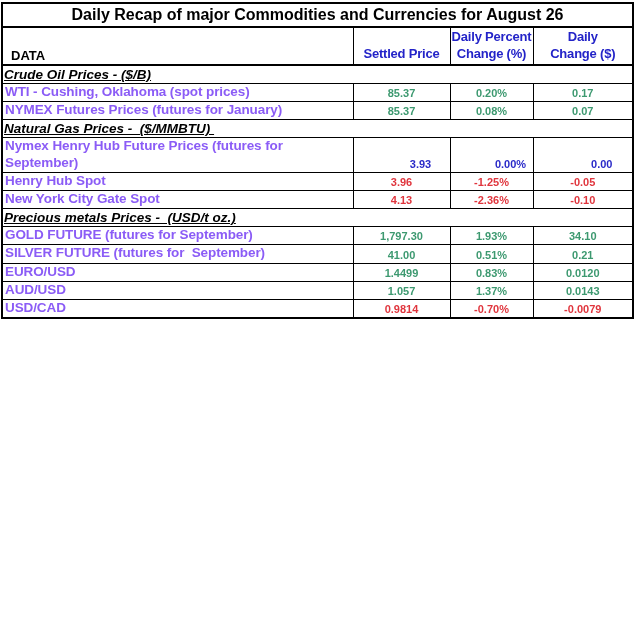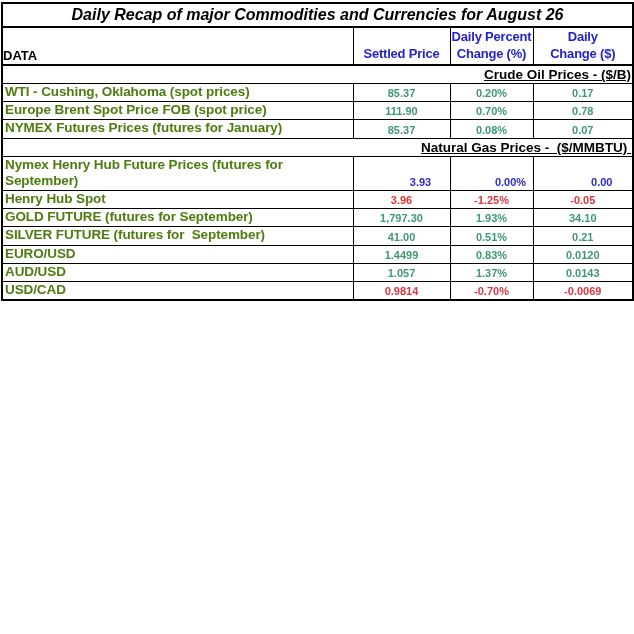--- a/index.html
+++ b/index.html
@@ -18,56 +18,56 @@
     border: 2px solid #000;
   }
   td { border: 1px solid #000; overflow: hidden; }
 
   .title-row td {
     border-bottom-width: 2px;
     height: 20px;
     text-align: center;
     vertical-align: middle;
     font-weight: bold;
-    font-style: italic;
     font-size: 16px;
     color: #000;
   }
   .header-row td {
     border-bottom-width: 2px;
     height: 35px;
     vertical-align: bottom;
     font-weight: bold;
     font-size: 13px;
     padding: 0 0 1px 0;
   }
-  .header-row td.h-data { text-align: left; padding-left: 0; color: #000; }
+  .header-row td.h-data { text-align: left; padding-left: 8px; color: #000; }
   .header-row td.h-blue {
     color: var(--header, #2323c8);
     text-align: center;
     white-space: pre-line;
     line-height: 1.3;
     letter-spacing: -0.2px;
   }
   .section-row td {
     height: 14px;
-    text-align: right;
+    text-align: left;
     vertical-align: middle;
     font-weight: bold;
+    font-style: italic;
     font-size: 13.5px;
     color: #000;
   }
   .section-row span { text-decoration: underline; white-space: pre; }
 
   tr.data { height: 15px; }
   tr.tall { height: 32px; }
   td.label {
     font-weight: bold;
     font-size: 13.5px;
-    color: #4d7c0f;
+    color: #8b5cf6;
     text-align: left;
     vertical-align: bottom;
     padding: 0 2px 1px 2px;
     white-space: pre-wrap;
     line-height: 1.2;
     letter-spacing: -0.1px;
   }
   td.val {
     text-align: center;
     vertical-align: bottom;
@@ -108,26 +108,20 @@
     <tr class="section-row">
       <td colspan="4"><span>Crude Oil Prices - ($/B)</span></td>
     </tr>
     <tr class="data" data-trend="up">
       <td class="label">WTI - Cushing, Oklahoma (spot prices)</td>
       <td class="val">85.37</td>
       <td class="val">0.20%</td>
       <td class="val">0.17</td>
     </tr>
     <tr class="data" data-trend="up">
-      <td class="label">Europe Brent Spot Price FOB (spot price)</td>
-      <td class="val">111.90</td>
-      <td class="val">0.70%</td>
-      <td class="val">0.78</td>
-    </tr>
-    <tr class="data" data-trend="up">
       <td class="label">NYMEX Futures Prices (futures for January)</td>
       <td class="val">85.37</td>
       <td class="val">0.08%</td>
       <td class="val">0.07</td>
     </tr>
 
     <tr class="section-row">
       <td colspan="4"><span>Natural Gas Prices -  ($/MMBTU)&nbsp;</span></td>
     </tr>
     <tr class="data tall" data-trend="flat">
@@ -135,21 +129,30 @@
       <td class="val">3.93</td>
       <td class="val">0.00%</td>
       <td class="val">0.00</td>
     </tr>
     <tr class="data" data-trend="down">
       <td class="label">Henry Hub Spot</td>
       <td class="val">3.96</td>
       <td class="val">-1.25%</td>
       <td class="val">-0.05</td>
     </tr>
+    <tr class="data" data-trend="down">
+      <td class="label">New York City Gate Spot</td>
+      <td class="val">4.13</td>
+      <td class="val">-2.36%</td>
+      <td class="val">-0.10</td>
+    </tr>
 
+    <tr class="section-row">
+      <td colspan="4"><span>Precious metals Prices -  (USD/t oz.)</span></td>
+    </tr>
     <tr class="data" data-trend="up">
       <td class="label">GOLD FUTURE (futures for September)</td>
       <td class="val">1,797.30</td>
       <td class="val">1.93%</td>
       <td class="val">34.10</td>
     </tr>
     <tr class="data" data-trend="up">
       <td class="label">SILVER FUTURE (futures for  September)</td>
       <td class="val">41.00</td>
       <td class="val">0.51%</td>
@@ -165,17 +168,17 @@
     <tr class="data" data-trend="up">
       <td class="label">AUD/USD</td>
       <td class="val">1.057</td>
       <td class="val">1.37%</td>
       <td class="val">0.0143</td>
     </tr>
     <tr class="data" data-trend="down">
       <td class="label">USD/CAD</td>
       <td class="val">0.9814</td>
       <td class="val">-0.70%</td>
-      <td class="val">-0.0069</td>
+      <td class="val">-0.0079</td>
     </tr>
   </tbody>
     </table>
 </div>
 
 </body></html>

